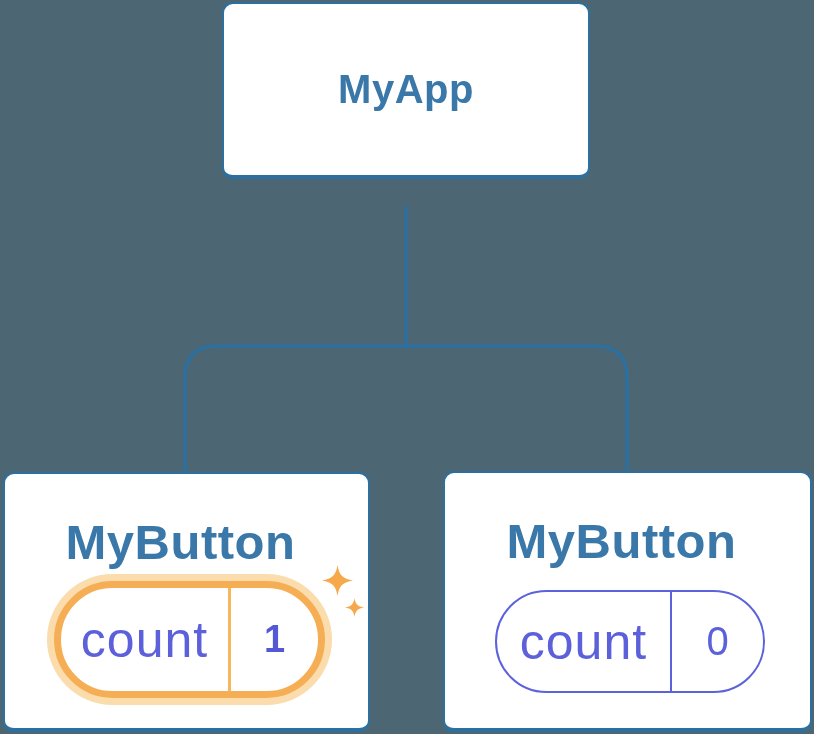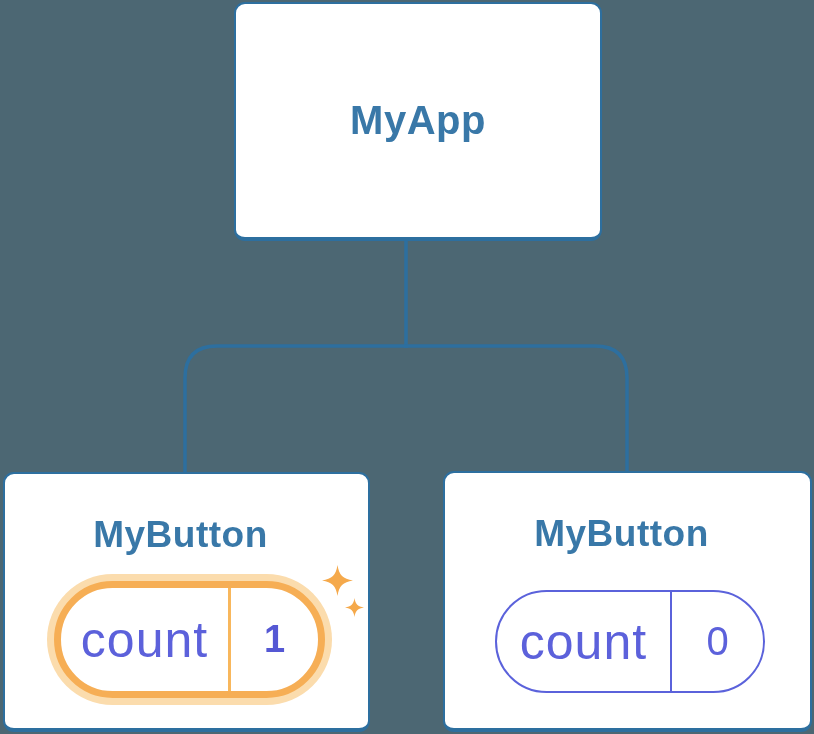--- a/index.html
+++ b/index.html
@@ -25,24 +25,24 @@
   }
   .card {
     position: absolute;
     background: #ffffff;
     border: 2.5px solid #2D6F9F;
     border-bottom-width: 4.5px;
     border-radius: 11px;
     box-sizing: border-box;
   }
   .card-root {
-    left: 234px;
+    left: 222px;
     top: 2px;
     width: 368px;
-    height: 239px;
+    height: 177px;
     display: flex;
     align-items: center;
     justify-content: center;
   }
   .card-child-left {
     left: 3px;
     top: 472px;
     width: 367px;
     height: 260px;
   }
@@ -58,21 +58,21 @@
     font-weight: 700;
     letter-spacing: 0.5px;
     text-align: center;
     white-space: nowrap;
   }
   .child-title {
     position: absolute;
     left: 0;
     right: 12px;
     top: 40px;
-    font-size: 37px;
+    font-size: 49px;
   }
   
   .pill-glow {
     position: absolute;
     left: 42px;
     top: 100px;
     width: 285px;
     height: 131px;
     background: #FBDCAD;
     border-radius: 66px;

